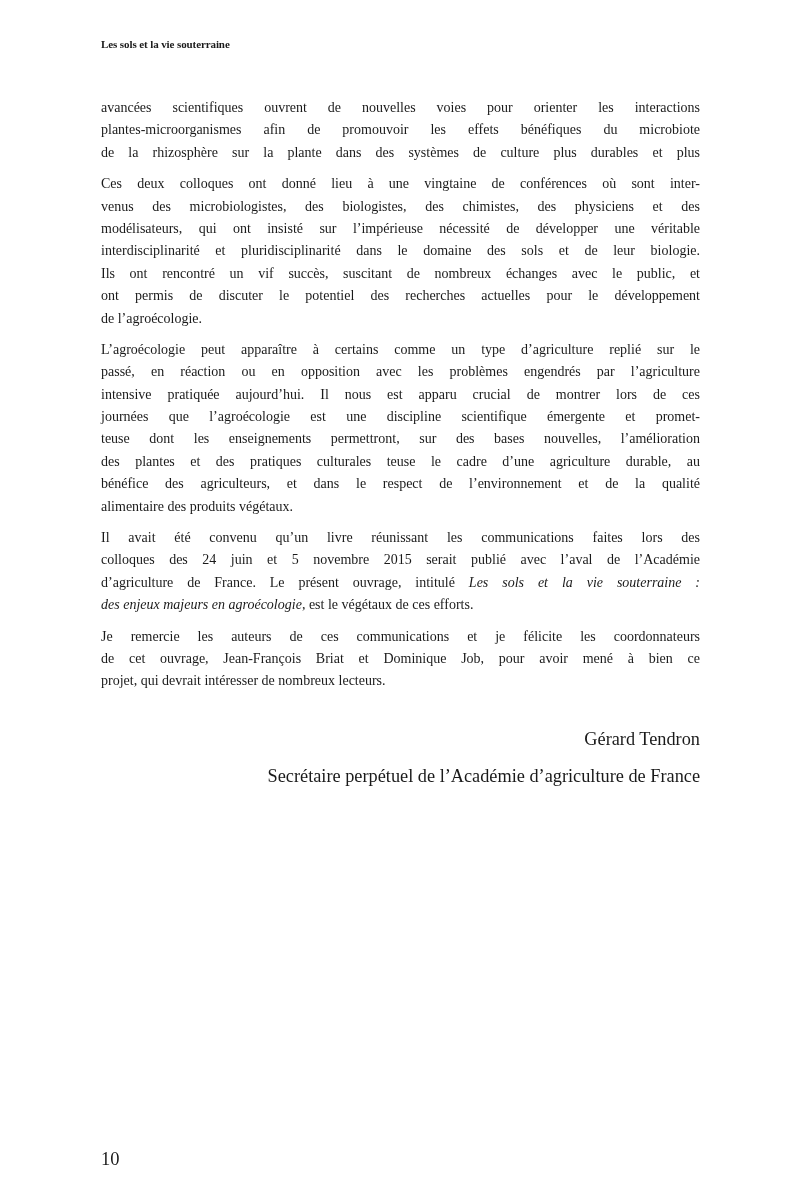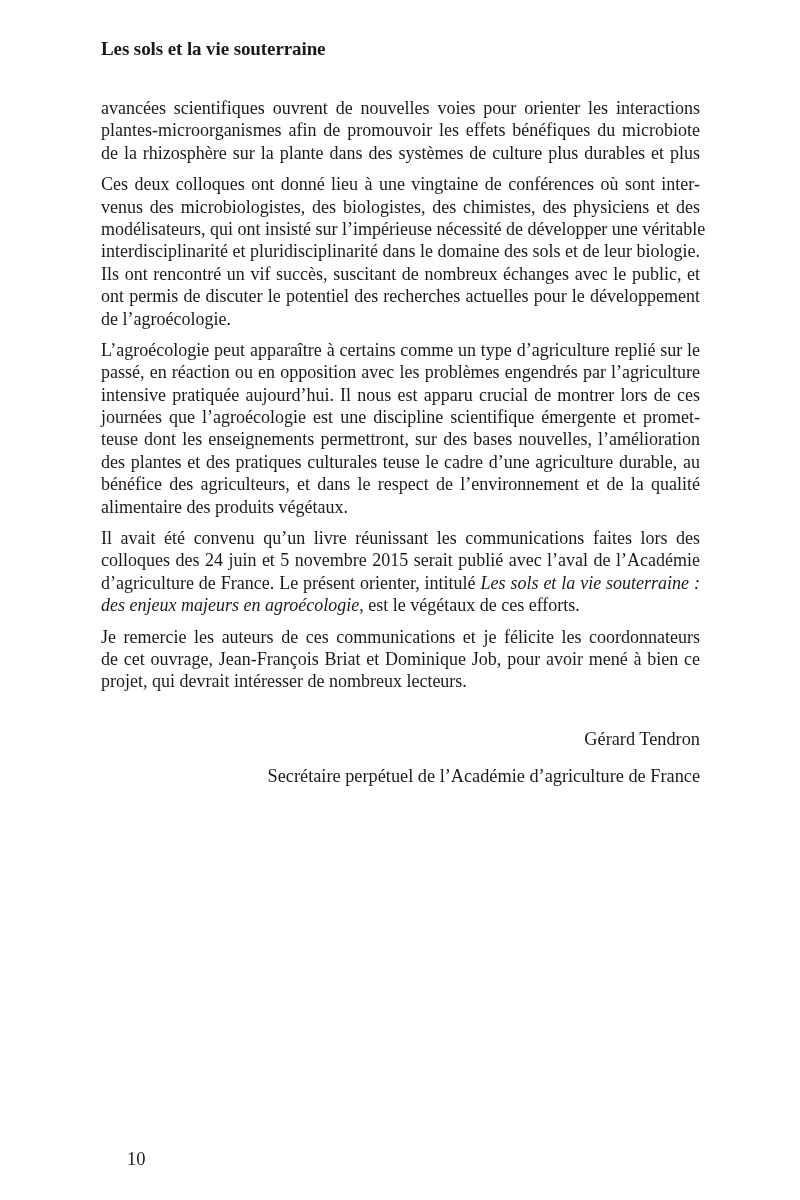--- a/index.html
+++ b/index.html
@@ -1,25 +1,25 @@
 <!DOCTYPE html>
 <html><head>
 <meta charset="utf-8">
 <style>
   html, body { margin: 0; padding: 0; background: #ffffff; }
   body { width: 800px; height: 1200px; position: relative; overflow: hidden; font-family: "Liberation Serif", "DejaVu Serif", serif; color: #1a1a1a; }
-  .running-head { position: absolute; left: 101px; top: 38px; font-size: 19px; font-weight: bold; letter-spacing: -0.1px; }
-  .body-block { position: absolute; left: 101px; width: 599px; top: 97px; font-size: 18px; line-height: 22.4px; }
+  .running-head { position: absolute; left: 101px; top: 38px; font-size: 11px; font-weight: bold; letter-spacing: -0.1px; }
+  .body-block { position: absolute; left: 101px; width: 599px; top: 97px; font-size: 14px; line-height: 22.4px; }
   .para { margin: 0 0 9px 0; }
   .line { display: block; text-align: justify; text-align-last: justify; white-space: nowrap; height: 22.4px; }
   .line.last { text-align-last: left; }
   .signature { position: absolute; right: 100px; text-align: center; font-size: 18.3px; }
   .sig-name { top: 729px; }
   .sig-title { top: 766px; }
-  .page-number { position: absolute; left: 101px; top: 1149px; font-size: 18.5px; margin-left: 26px; }
+  .page-number { position: absolute; left: 101px; top: 1149px; font-size: 18.5px; }
   i { font-style: italic; }
 </style>
 </head>
 <body>
 
 <div class="running-head">Les sols et la vie souterraine</div>
 
 <div class="body-block">
   <p class="para">
     <span class="line">avancées scientifiques ouvrent de nouvelles voies pour orienter les interactions</span>
@@ -41,21 +41,21 @@
     <span class="line">intensive pratiquée aujourd’hui. Il nous est apparu crucial de montrer lors de ces</span>
     <span class="line">journées que l’agroécologie est une discipline scientifique émergente et promet-</span>
     <span class="line">teuse dont les enseignements permettront, sur des bases nouvelles, l’amélioration</span>
     <span class="line">des plantes et des pratiques culturales teuse le cadre d’une agriculture durable, au</span>
     <span class="line">bénéfice des agriculteurs, et dans le respect de l’environnement et de la qualité</span>
     <span class="line last">alimentaire des produits végétaux.</span>
   </p>
   <p class="para">
     <span class="line">Il avait été convenu qu’un livre réunissant les communications faites lors des</span>
     <span class="line">colloques des 24 juin et 5 novembre 2015 serait publié avec l’aval de l’Académie</span>
-    <span class="line"><span>d’agriculture de France. Le présent orienter, intitulé </span><i>Les sols et la vie souterraine :</i></span>
+    <span class="line"><span>d’agriculture de France. Le présent ouvrage, intitulé </span><i>Les sols et la vie souterraine :</i></span>
     <span class="line last"><i>des enjeux majeurs en agroécologie</i><span>, est le végétaux de ces efforts.</span></span>
   </p>
   <p class="para">
     <span class="line">Je remercie les auteurs de ces communications et je félicite les coordonnateurs</span>
     <span class="line">de cet ouvrage, Jean-François Briat et Dominique Job, pour avoir mené à bien ce</span>
     <span class="line last">projet, qui devrait intéresser de nombreux lecteurs.</span>
   </p>
 </div>
 
 <div class="signature sig-name">Gérard Tendron</div>

